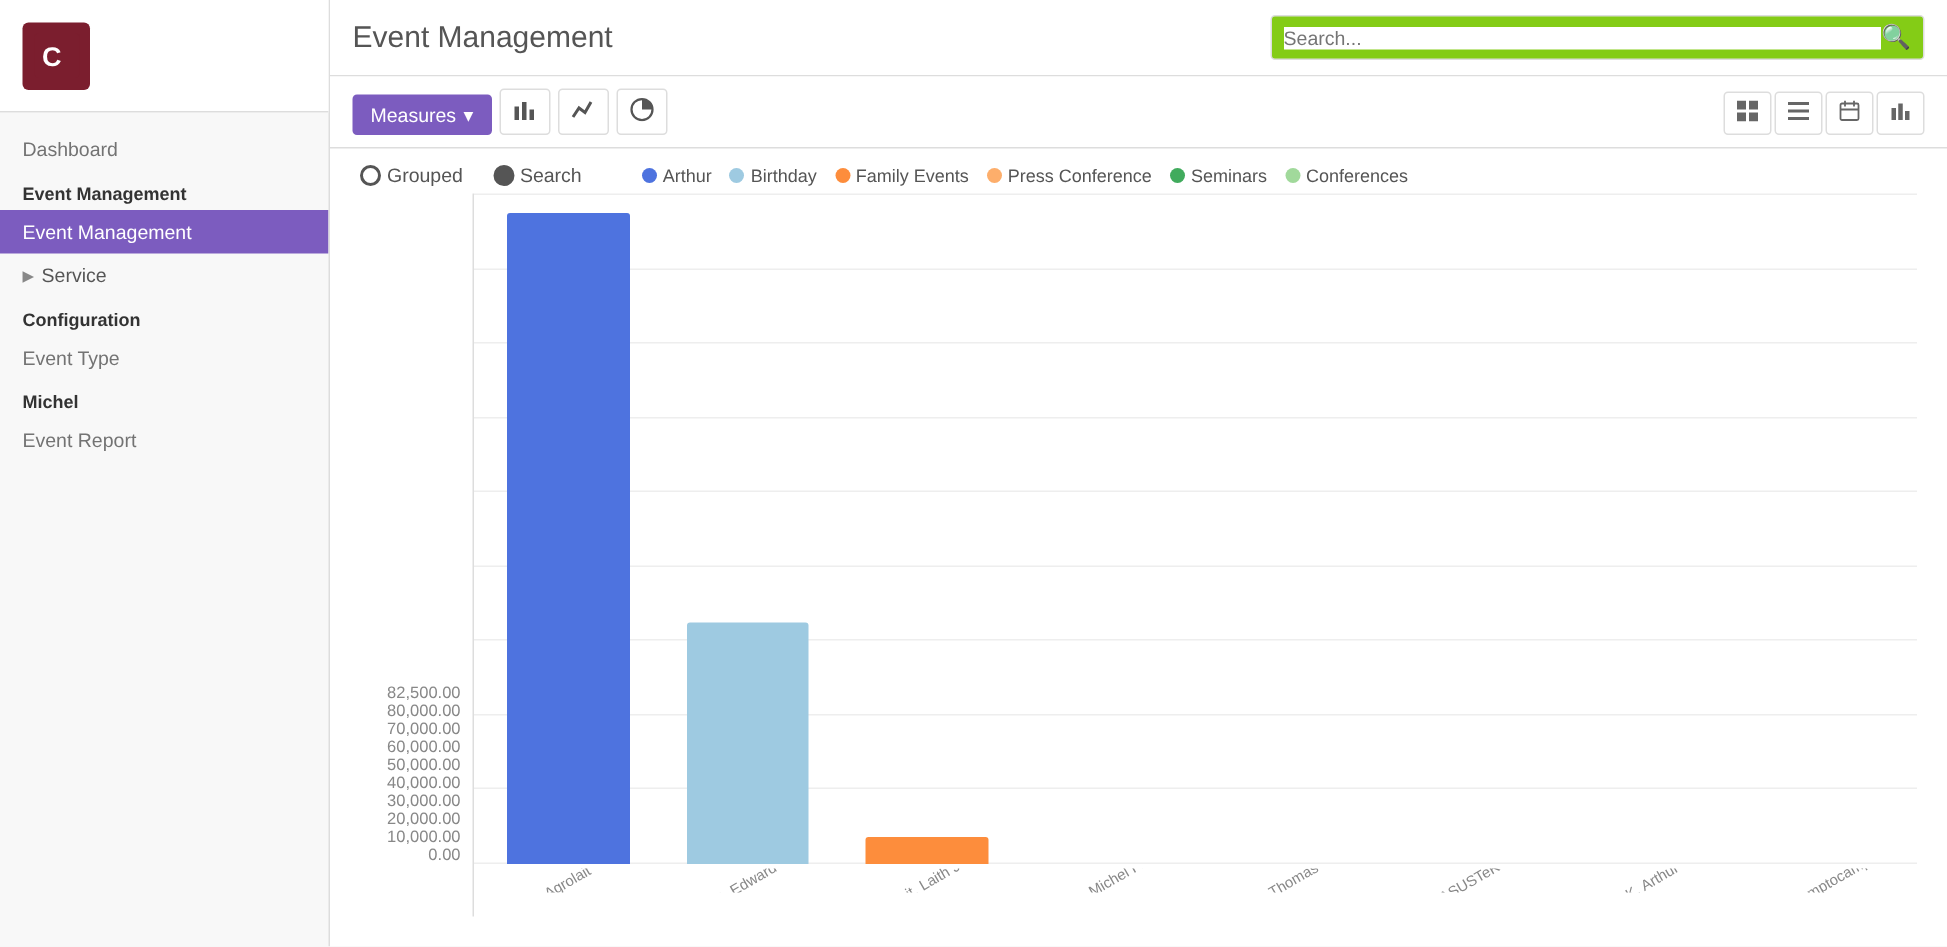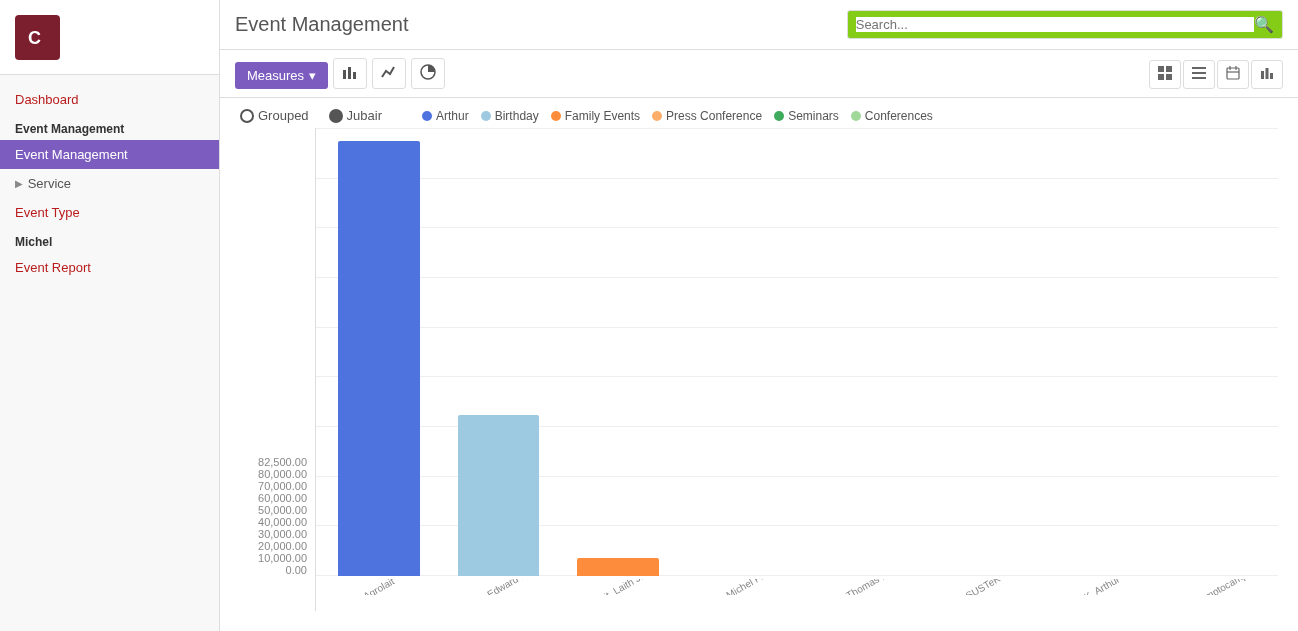--- a/index.html
+++ b/index.html
@@ -42,21 +42,21 @@
     .sidebar-nav { padding: 10px 0; flex: 1; overflow-y: auto; }
     .nav-section-label {
       padding: 8px 15px 4px;
       font-size: 12px;
       font-weight: bold;
       color: #333;
     }
     .nav-item {
       padding: 7px 15px;
       cursor: pointer;
-      color: #b91c1c;
+      color: #737373;
       font-size: 13px;
     }
     .nav-item.active {
       background: #7c5cbf;
       color: #fff;
     }
     .nav-item-with-arrow {
       display: flex;
       align-items: center;
       padding: 7px 15px;
@@ -319,20 +319,21 @@
   </div>
 
   <div class="sidebar-nav">
     <div class="nav-item">Dashboard</div>
     <div class="nav-section-label">Event Management</div>
     <div class="nav-item active">Event Management</div>
     <div class="nav-item-with-arrow">
       <span class="arrow-icon">▶</span>
       <span>Service</span>
     </div>
+    <div class="nav-section-label">Configuration</div>
     <div class="nav-item">Event Type</div>
     <div class="nav-section-label">Michel</div>
     <div class="nav-item">Event Report</div>
   </div>
 </div>
 
 <div class="main-content">
 
   <div class="header">
     <h1 class="page-title">Event Management</h1>
@@ -403,21 +404,21 @@
 
   <div class="chart-area">
 
     <div class="chart-options">
       <label class="radio-option">
         <div class="radio-circle selected"></div>
         <span>Grouped</span>
       </label>
       <label class="radio-option">
         <div class="radio-circle filled"></div>
-        <span>Jubair</span>
+        <span>Search</span>
       </label>
       <div class="legend">
         <div class="legend-item">
           <div class="legend-dot" style="background:#4e73df"></div>
           <span>Arthur</span>
         </div>
         <div class="legend-item">
           <div class="legend-dot" style="background:#9ecae1"></div>
           <span>Birthday</span>
         </div>

